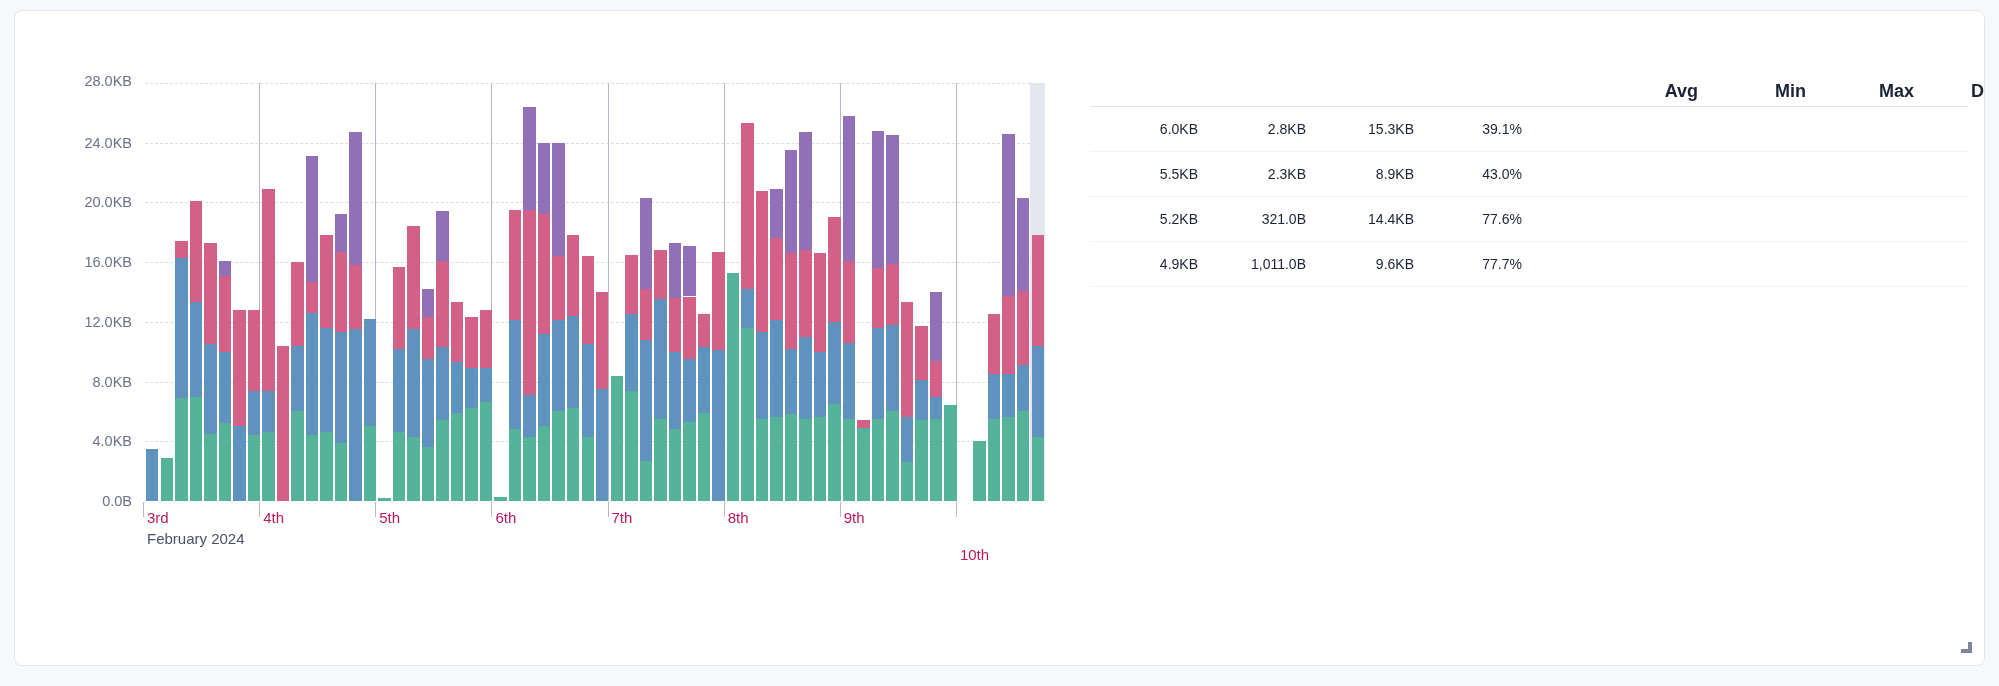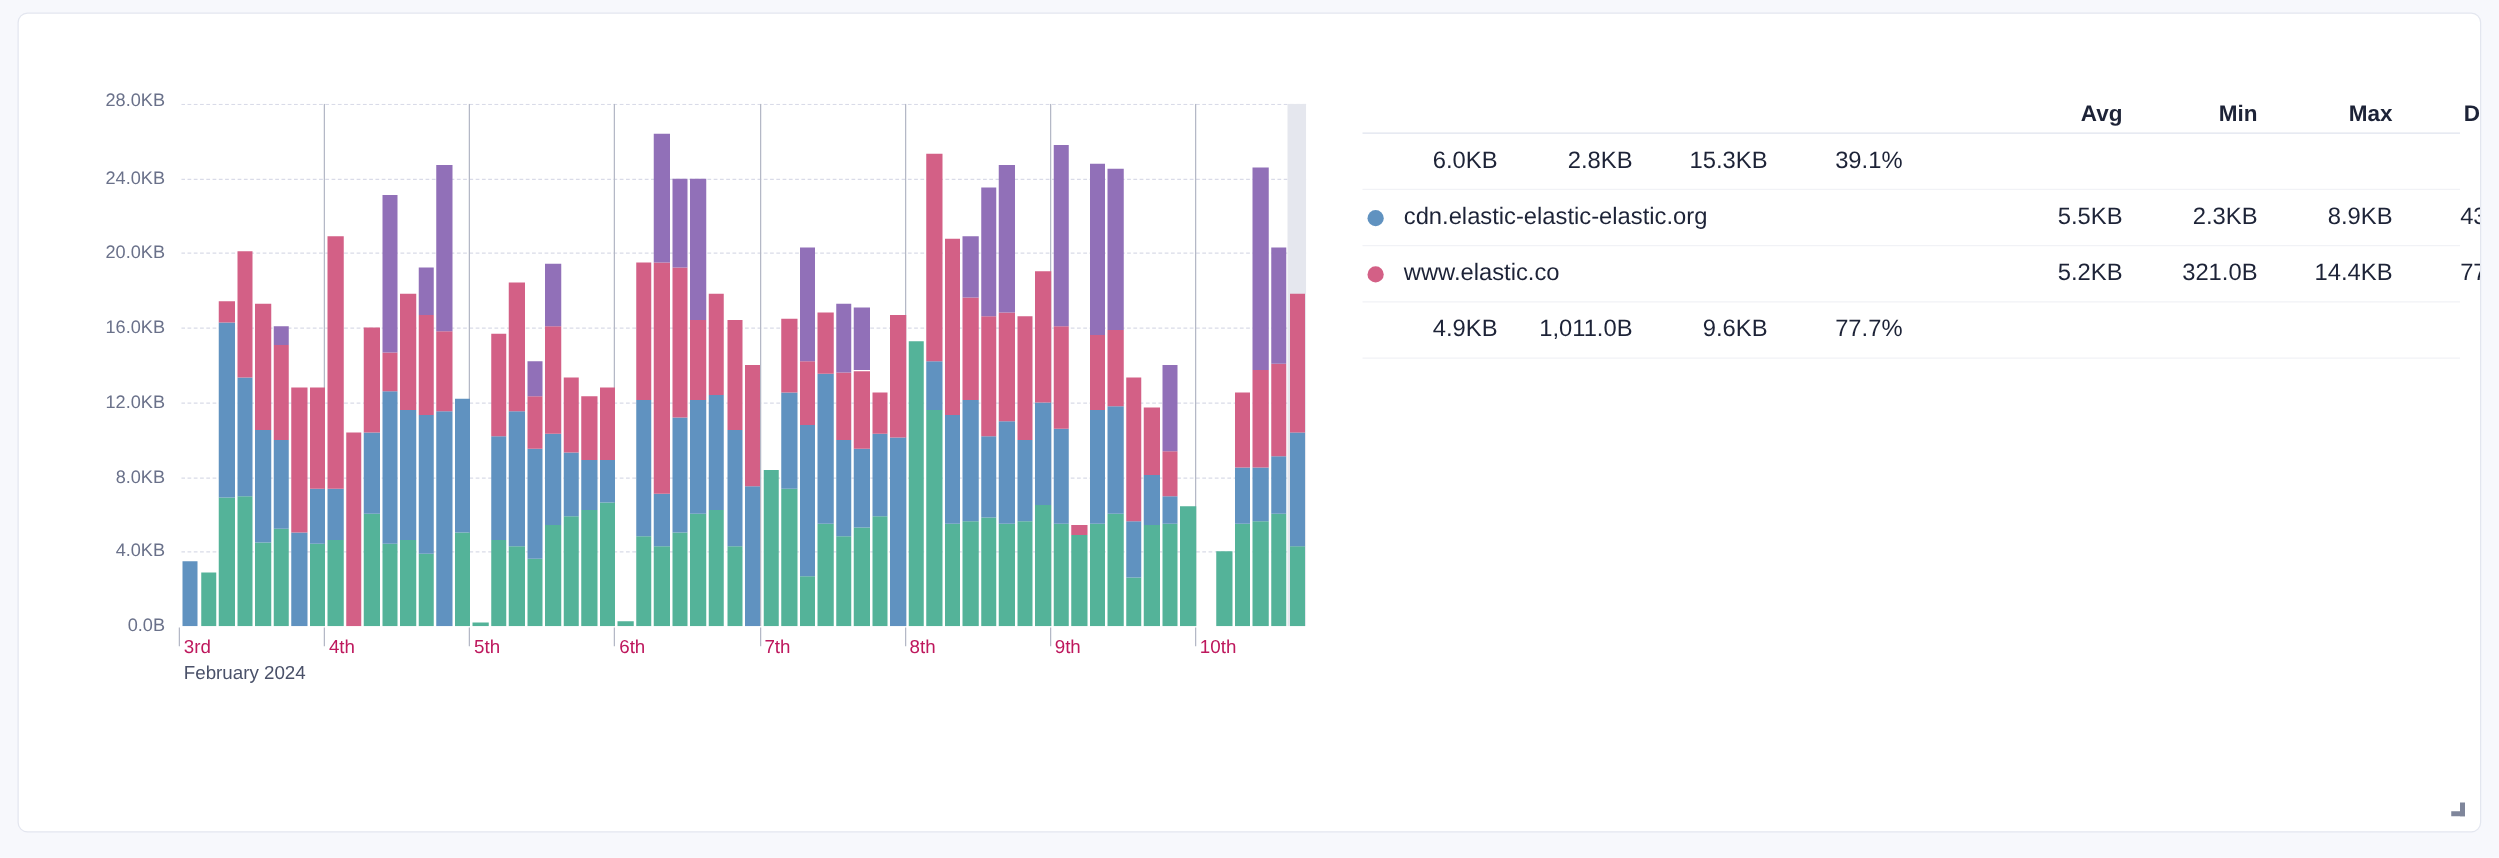--- a/index.html
+++ b/index.html
@@ -129,21 +129,21 @@
     font-size: 19px; color: #1d2337;
     padding-left: 4px;
   }
   .dot {
     width: 13px; height: 13px; border-radius: 50%;
     margin-right: 16px; flex: 0 0 auto;
   }
   .c-num {
     flex: 0 0 108px;
     text-align: right;
-    font-size: 19px; color: #1d2337;
+    font-size: 14px; color: #1d2337;
   }
   .c-head {
     font-weight: bold; color: #1d2337; font-size: 18px;
   }
   .c-act {
     flex: 0 0 60px; display: flex; justify-content: center;
   }
 </style>
 </head>
 <body>
@@ -491,55 +491,47 @@
         <div class="x-label" style="left: 234.258px;">5th</div>
         <div class="x-sep" style="left: 346.387px;"></div>
         <div class="x-label" style="left: 350.387px;">6th</div>
         <div class="x-sep" style="left: 462.516px;"></div>
         <div class="x-label" style="left: 466.516px;">7th</div>
         <div class="x-sep" style="left: 578.645px;"></div>
         <div class="x-label" style="left: 582.645px;">8th</div>
         <div class="x-sep" style="left: 694.774px;"></div>
         <div class="x-label" style="left: 698.774px;">9th</div>
         <div class="x-sep" style="left: 810.903px;"></div>
-        <div class="x-label" style="left: 814.903px;">10th</div>
+        <div class="x-label" style="left: 814.903px; margin-top: 37px;">10th</div>
       </div>
   </div>
 
   <div id="legend-table">
     <div id="legend-header">
         <div class="c-name"></div>
         <div class="c-num c-head">Avg</div>
         <div class="c-num c-head">Min</div>
         <div class="c-num c-head">Max</div>
         <div class="c-num c-head">Diff %</div>
         <div class="c-act"></div>
       </div>
     <div id="legend-body">
         <div class="lrow">
           <div class="c-num">6.0KB</div>
           <div class="c-num">2.8KB</div>
           <div class="c-num">15.3KB</div>
           <div class="c-num">39.1%</div>
         </div>
         <div class="lrow">
-          <div class="c-name">
-            <span class="dot" style="background: rgb(96, 146, 192);"></span>
-            <span>cdn.elastic-elastic-elastic.org</span>
-          </div>
           <div class="c-num">5.5KB</div>
           <div class="c-num">2.3KB</div>
           <div class="c-num">8.9KB</div>
           <div class="c-num">43.0%</div>
         </div>
         <div class="lrow">
-          <div class="c-name">
-            <span class="dot" style="background: rgb(211, 96, 134);"></span>
-            <span>www.elastic.co</span>
-          </div>
           <div class="c-num">5.2KB</div>
           <div class="c-num">321.0B</div>
           <div class="c-num">14.4KB</div>
           <div class="c-num">77.6%</div>
         </div>
         <div class="lrow">
           <div class="c-num">4.9KB</div>
           <div class="c-num">1,011.0B</div>
           <div class="c-num">9.6KB</div>
           <div class="c-num">77.7%</div>

